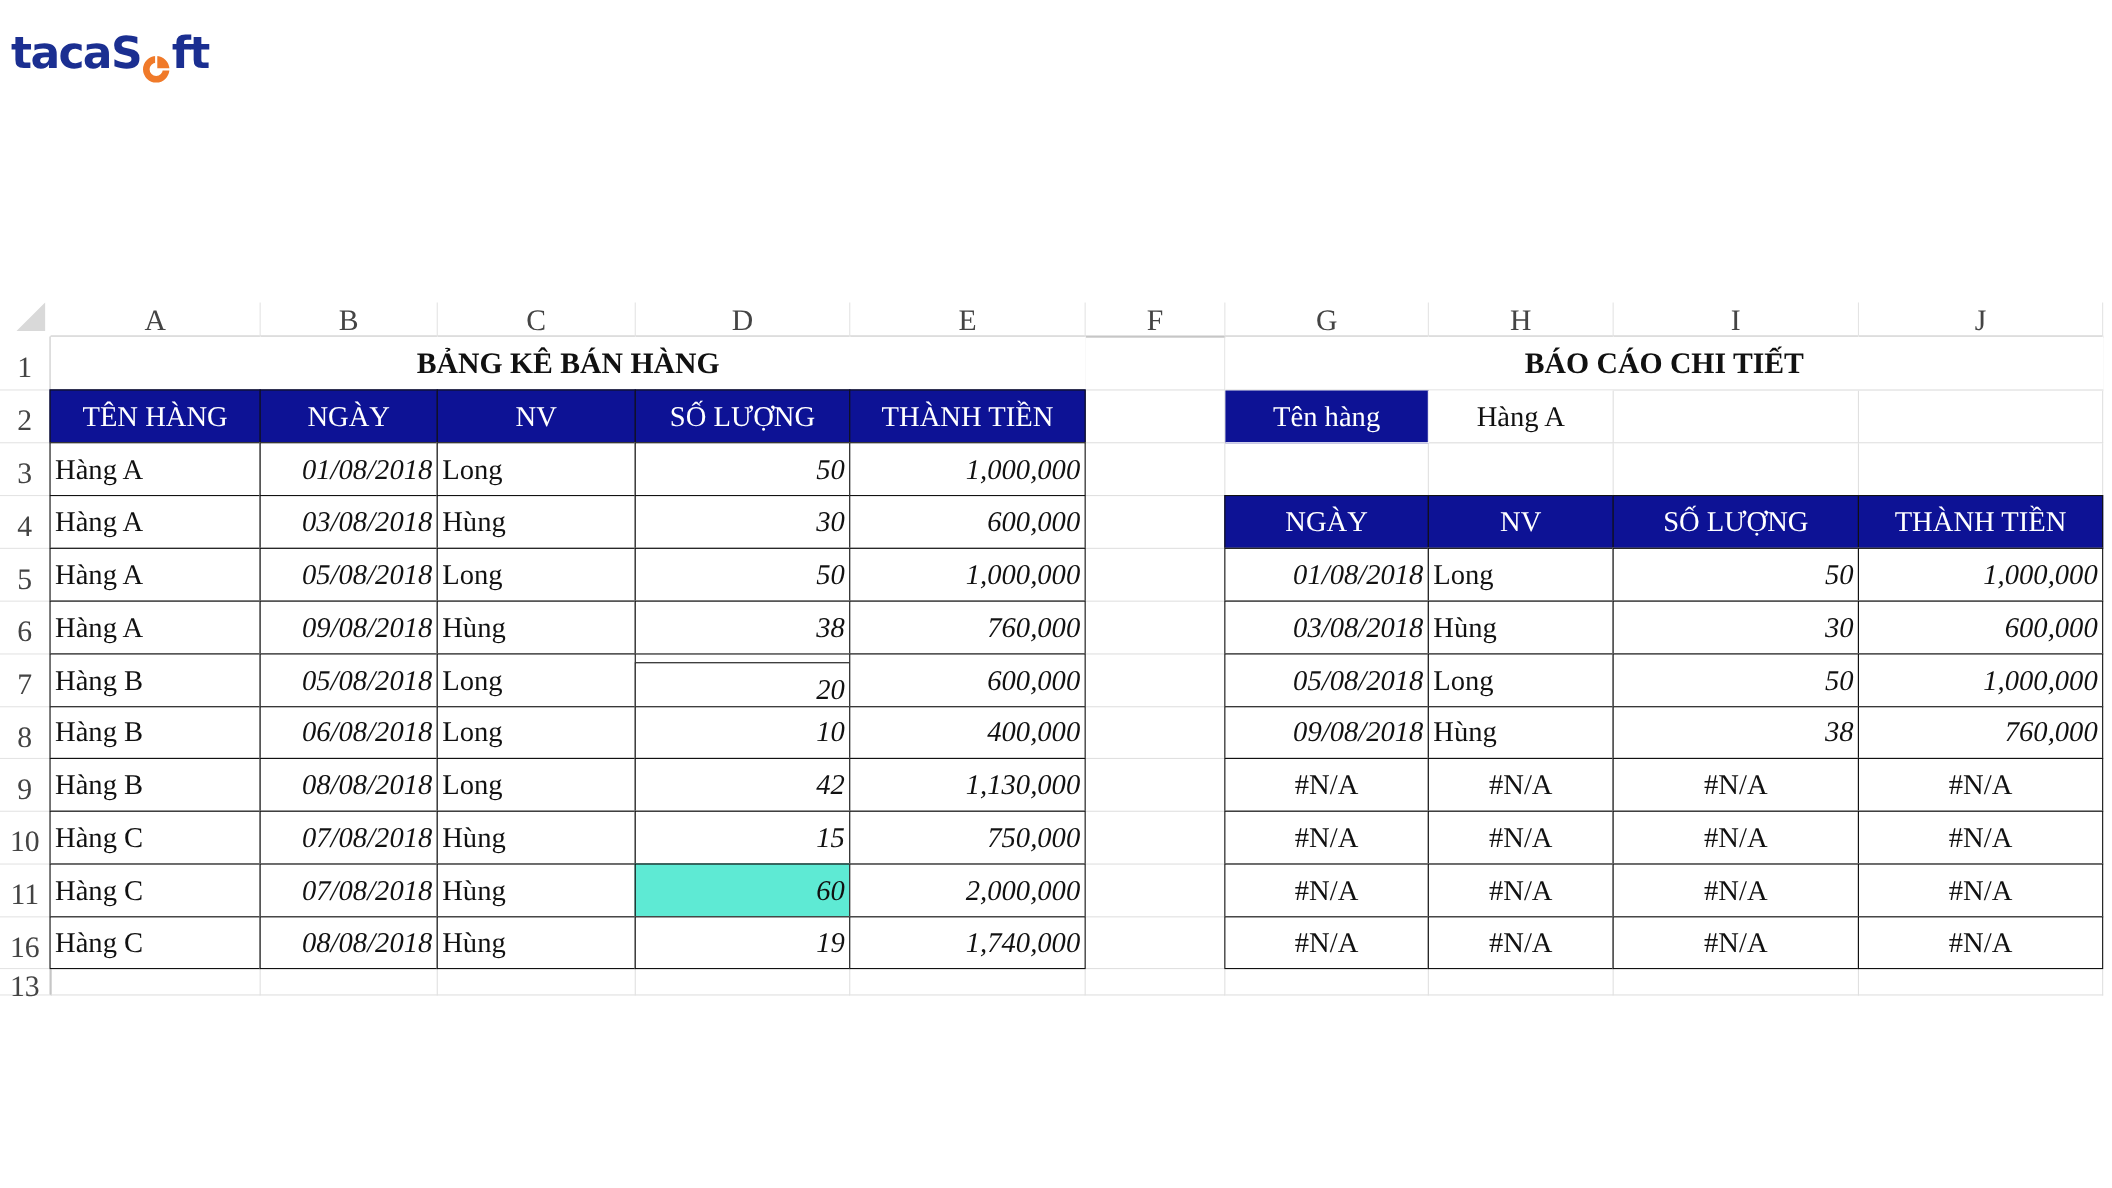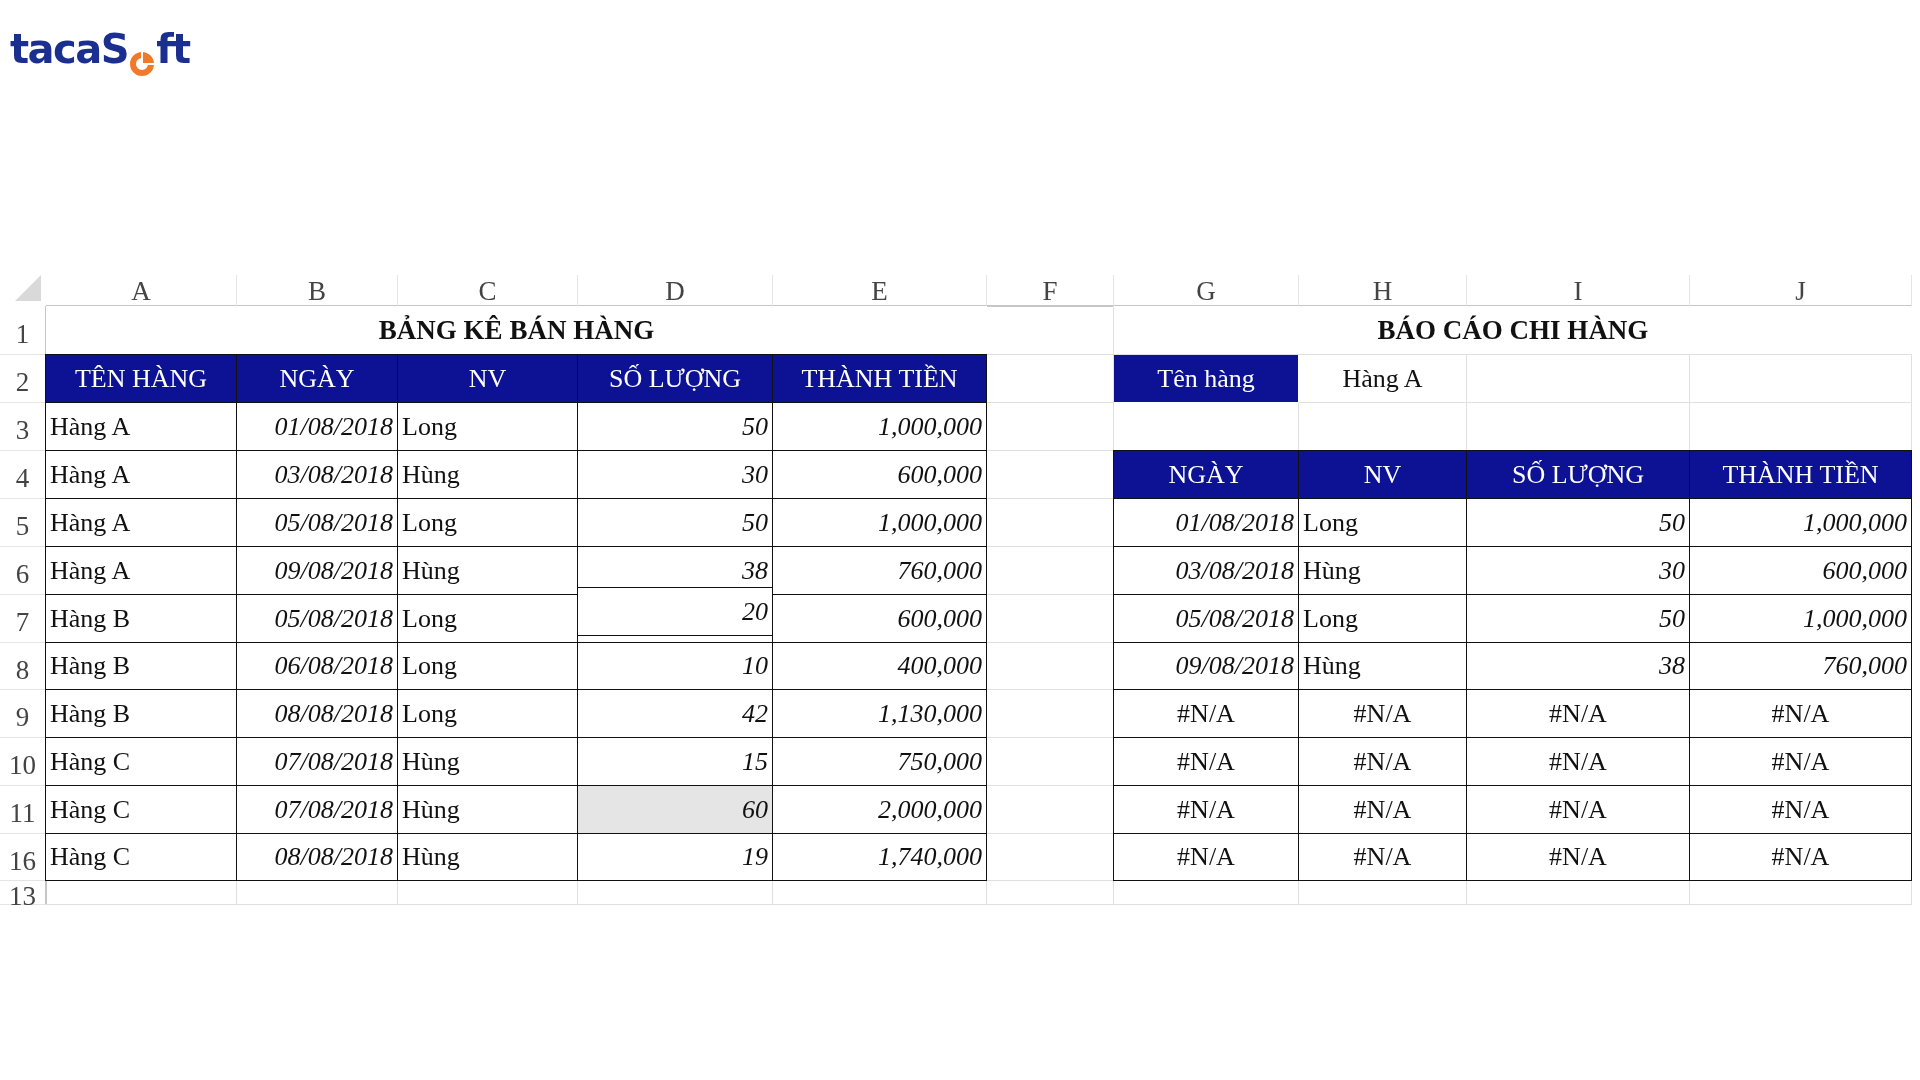--- a/index.html
+++ b/index.html
@@ -189,21 +189,21 @@
     <div class="cell" style="left: 237px; top: 606px; width: 161px; height: 24px;"></div>
     <div class="cell" style="left: 398px; top: 606px; width: 180px; height: 24px;"></div>
     <div class="cell" style="left: 578px; top: 606px; width: 195px; height: 24px;"></div>
     <div class="cell" style="left: 773px; top: 606px; width: 214px; height: 24px;"></div>
     <div class="cell" style="left: 987px; top: 606px; width: 127px; height: 24px;"></div>
     <div class="cell" style="left: 1114px; top: 606px; width: 185px; height: 24px;"></div>
     <div class="cell" style="left: 1299px; top: 606px; width: 168px; height: 24px;"></div>
     <div class="cell" style="left: 1467px; top: 606px; width: 223px; height: 24px;"></div>
     <div class="cell" style="left: 1690px; top: 606px; width: 222px; height: 24px;"></div>
     <div class="cell title" style="left: 46px; top: 31px; width: 941px; height: 49px; background: rgb(255, 255, 255);">BẢNG KÊ BÁN HÀNG</div>
-    <div class="cell title" style="left: 1114px; top: 31px; width: 798px; height: 49px; background: rgb(255, 255, 255);">BÁO CÁO CHI HÀNG</div>
+    <div class="cell title" style="left: 1114px; top: 31px; width: 798px; height: 49px; background: rgb(255, 255, 255);">BÁO CÁO CHI TIẾT</div>
     <div class="cell hdr b" style="left: 46px; top: 80px; width: 192px; height: 49px;">TÊN HÀNG</div>
     <div class="cell hdr b" style="left: 237px; top: 80px; width: 162px; height: 49px;">NGÀY</div>
     <div class="cell hdr b" style="left: 398px; top: 80px; width: 181px; height: 49px;">NV</div>
     <div class="cell hdr b" style="left: 578px; top: 80px; width: 196px; height: 49px;">SỐ LƯỢNG</div>
     <div class="cell hdr b" style="left: 773px; top: 80px; width: 215px; height: 49px;">THÀNH TIỀN</div>
     <div class="cell b " style="left: 46px; top: 128px; width: 192px; height: 49px; background: rgb(255, 255, 255);">Hàng A</div>
     <div class="cell b r" style="left: 237px; top: 128px; width: 162px; height: 49px; background: rgb(255, 255, 255);">01/08/2018</div>
     <div class="cell b " style="left: 398px; top: 128px; width: 181px; height: 49px; background: rgb(255, 255, 255);">Long</div>
     <div class="cell b r" style="left: 578px; top: 128px; width: 196px; height: 49px; background: rgb(255, 255, 255);">50</div>
     <div class="cell b r" style="left: 773px; top: 128px; width: 215px; height: 49px; background: rgb(255, 255, 255);">1,000,000</div>
@@ -218,41 +218,41 @@
     <div class="cell b r" style="left: 578px; top: 224px; width: 196px; height: 49px; background: rgb(255, 255, 255);">50</div>
     <div class="cell b r" style="left: 773px; top: 224px; width: 215px; height: 49px; background: rgb(255, 255, 255);">1,000,000</div>
     <div class="cell b " style="left: 46px; top: 272px; width: 192px; height: 49px; background: rgb(255, 255, 255);">Hàng A</div>
     <div class="cell b r" style="left: 237px; top: 272px; width: 162px; height: 49px; background: rgb(255, 255, 255);">09/08/2018</div>
     <div class="cell b " style="left: 398px; top: 272px; width: 181px; height: 49px; background: rgb(255, 255, 255);">Hùng</div>
     <div class="cell b r" style="left: 578px; top: 272px; width: 196px; height: 49px; background: rgb(255, 255, 255);">38</div>
     <div class="cell b r" style="left: 773px; top: 272px; width: 215px; height: 49px; background: rgb(255, 255, 255);">760,000</div>
     <div class="cell b " style="left: 46px; top: 320px; width: 192px; height: 49px; background: rgb(255, 255, 255);">Hàng B</div>
     <div class="cell b r" style="left: 237px; top: 320px; width: 162px; height: 49px; background: rgb(255, 255, 255);">05/08/2018</div>
     <div class="cell b " style="left: 398px; top: 320px; width: 181px; height: 49px; background: rgb(255, 255, 255);">Long</div>
-    <div class="cell b r" style="left: 578px; top: 313px; width: 196px; height: 49px; background: rgb(255, 255, 255);">20</div>
+    <div class="cell b r" style="left: 578px; top: 328px; width: 196px; height: 49px; background: rgb(255, 255, 255);">20</div>
     <div class="cell b r" style="left: 773px; top: 320px; width: 215px; height: 49px; background: rgb(255, 255, 255);">600,000</div>
     <div class="cell b " style="left: 46px; top: 368px; width: 192px; height: 48px; background: rgb(255, 255, 255);">Hàng B</div>
     <div class="cell b r" style="left: 237px; top: 368px; width: 162px; height: 48px; background: rgb(255, 255, 255);">06/08/2018</div>
     <div class="cell b " style="left: 398px; top: 368px; width: 181px; height: 48px; background: rgb(255, 255, 255);">Long</div>
     <div class="cell b r" style="left: 578px; top: 368px; width: 196px; height: 48px; background: rgb(255, 255, 255);">10</div>
     <div class="cell b r" style="left: 773px; top: 368px; width: 215px; height: 48px; background: rgb(255, 255, 255);">400,000</div>
     <div class="cell b " style="left: 46px; top: 415px; width: 192px; height: 49px; background: rgb(255, 255, 255);">Hàng B</div>
     <div class="cell b r" style="left: 237px; top: 415px; width: 162px; height: 49px; background: rgb(255, 255, 255);">08/08/2018</div>
     <div class="cell b " style="left: 398px; top: 415px; width: 181px; height: 49px; background: rgb(255, 255, 255);">Long</div>
     <div class="cell b r" style="left: 578px; top: 415px; width: 196px; height: 49px; background: rgb(255, 255, 255);">42</div>
     <div class="cell b r" style="left: 773px; top: 415px; width: 215px; height: 49px; background: rgb(255, 255, 255);">1,130,000</div>
     <div class="cell b " style="left: 46px; top: 463px; width: 192px; height: 49px; background: rgb(255, 255, 255);">Hàng C</div>
     <div class="cell b r" style="left: 237px; top: 463px; width: 162px; height: 49px; background: rgb(255, 255, 255);">07/08/2018</div>
     <div class="cell b " style="left: 398px; top: 463px; width: 181px; height: 49px; background: rgb(255, 255, 255);">Hùng</div>
     <div class="cell b r" style="left: 578px; top: 463px; width: 196px; height: 49px; background: rgb(255, 255, 255);">15</div>
     <div class="cell b r" style="left: 773px; top: 463px; width: 215px; height: 49px; background: rgb(255, 255, 255);">750,000</div>
     <div class="cell b " style="left: 46px; top: 511px; width: 192px; height: 49px; background: rgb(255, 255, 255);">Hàng C</div>
     <div class="cell b r" style="left: 237px; top: 511px; width: 162px; height: 49px; background: rgb(255, 255, 255);">07/08/2018</div>
     <div class="cell b " style="left: 398px; top: 511px; width: 181px; height: 49px; background: rgb(255, 255, 255);">Hùng</div>
-    <div class="cell b r" style="left: 578px; top: 511px; width: 196px; height: 49px; background: #e5e5e5;">60</div>
+    <div class="cell b r" style="left: 578px; top: 511px; width: 196px; height: 49px; background: #5eead4;">60</div>
     <div class="cell b r" style="left: 773px; top: 511px; width: 215px; height: 49px; background: rgb(255, 255, 255);">2,000,000</div>
     <div class="cell b " style="left: 46px; top: 559px; width: 192px; height: 48px; background: rgb(255, 255, 255);">Hàng C</div>
     <div class="cell b r" style="left: 237px; top: 559px; width: 162px; height: 48px; background: rgb(255, 255, 255);">08/08/2018</div>
     <div class="cell b " style="left: 398px; top: 559px; width: 181px; height: 48px; background: rgb(255, 255, 255);">Hùng</div>
     <div class="cell b r" style="left: 578px; top: 559px; width: 196px; height: 48px; background: rgb(255, 255, 255);">19</div>
     <div class="cell b r" style="left: 773px; top: 559px; width: 215px; height: 48px; background: rgb(255, 255, 255);">1,740,000</div>
     <div class="cell hdr" style="left: 1114px; top: 80px; width: 185px; height: 48px;">Tên hàng</div>
     <div class="cell c" style="left: 1299px; top: 80px; width: 168px; height: 48px; background: rgb(255, 255, 255);">Hàng A</div>
     <div class="cell hdr b" style="left: 1114px; top: 176px; width: 186px; height: 49px;">NGÀY</div>
     <div class="cell hdr b" style="left: 1299px; top: 176px; width: 169px; height: 49px;">NV</div>

